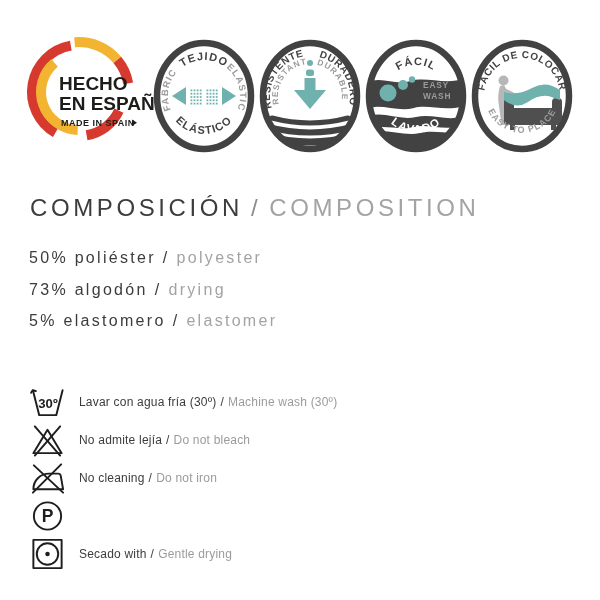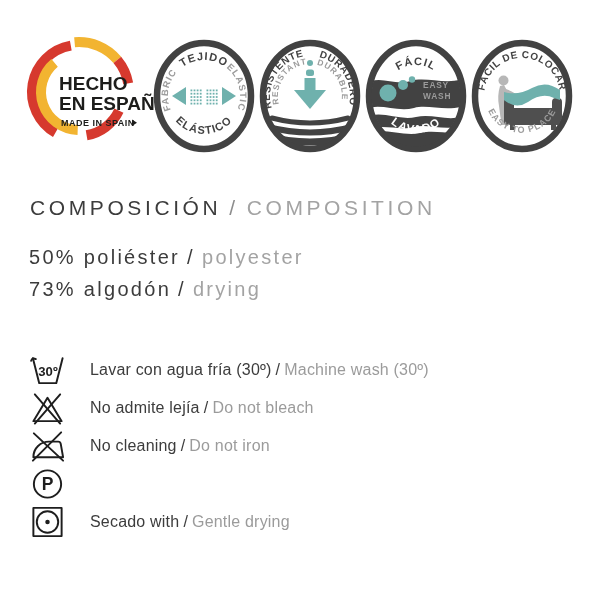--- a/index.html
+++ b/index.html
@@ -24,39 +24,39 @@
   .ctxt-dark{font-weight:bold;font-size:11px;letter-spacing:1.1px;fill:var(--dark);}
   .ctxt-gray{font-weight:bold;font-size:9.3px;letter-spacing:1px;fill:var(--gray);}
   .ctxt-white{font-weight:bold;font-size:11.5px;letter-spacing:1.4px;fill:#ffffff;}
   .teal{fill:var(--teal);}
   .dark-f{fill:var(--dark);}
   .layer{fill:none;stroke:var(--dark);stroke-linecap:round;}
   .easywash{font-weight:bold;font-size:8.4px;letter-spacing:.8px;fill:var(--gray);}
   
   .heading{
     margin:38px 0 0 1px;
-    font-size:21px;font-weight:400;letter-spacing:3.6px;
+    font-size:24px;font-weight:400;letter-spacing:3.6px;
     color:var(--ink);white-space:nowrap;line-height:27px;
   }
   .heading .en{color:var(--muted);}
   .heading .sep{color:#8d8d8d;margin:0 8px;}
   .comp-list{margin-top:21px;}
   .comp-item{
-    font-size:20px;letter-spacing:2.3px;line-height:31.5px;
+    font-size:16px;letter-spacing:2.3px;line-height:31.5px;
     color:var(--ink);white-space:nowrap;
   }
   .comp-item .sep{margin:0 7px;color:var(--ink);}
   .comp-item .en{color:var(--muted);}
   
   .care-list{margin-top:46px;}
-  .care-item{display:flex;align-items:center;gap:24px;height:38px;}
+  .care-item{display:flex;align-items:center;gap:13px;height:38px;}
   .care-item svg{flex:0 0 auto;display:block;}
   .stk{fill:none;stroke:#1e1e1e;stroke-width:2;stroke-linecap:round;stroke-linejoin:round;}
   .icon-label{font-weight:bold;fill:#1e1e1e;}
-  .care-text{font-size:16px;letter-spacing:.2px;color:var(--ink);white-space:nowrap;}
+  .care-text{font-size:12px;letter-spacing:.2px;color:var(--ink);white-space:nowrap;}
   .care-text .sep{margin:0 4px;color:var(--ink);}
   .care-text .en{color:var(--gray);}
 </style>
 </head>
 <body>
 
 <div class="page">
 
   <div class="badge-row">
 
@@ -218,20 +218,23 @@
     <span class="es">COMPOSICIÓN</span><span class="sep">/</span><span class="en">COMPOSITION</span>
   </div>
 
   <div class="comp-list">
     <div class="comp-item">
       <span>50% poliéster</span><span class="sep">/</span><span class="en">polyester</span>
     </div>
     <div class="comp-item">
       <span>73% algodón</span><span class="sep">/</span><span class="en">drying</span>
     </div>
+    <div class="comp-item">
+      <span>5% elastomero</span><span class="sep">/</span><span class="en">elastomer</span>
+    </div>
   </div>
 
   <div class="care-list">
 
     <div class="care-item">
       <svg width="37" height="36" viewBox="0 0 38 36">
         <path class="stk" d="M4,6 L10.5,31.5 L28,31.5 L34.5,6"></path>
         <path class="stk" d="M2.2,8.5 Q3.6,4.8 7,6.8"></path>
         <text class="icon-label" x="19.5" y="24.5" text-anchor="middle" font-size="13.5">30º</text>
       </svg>

